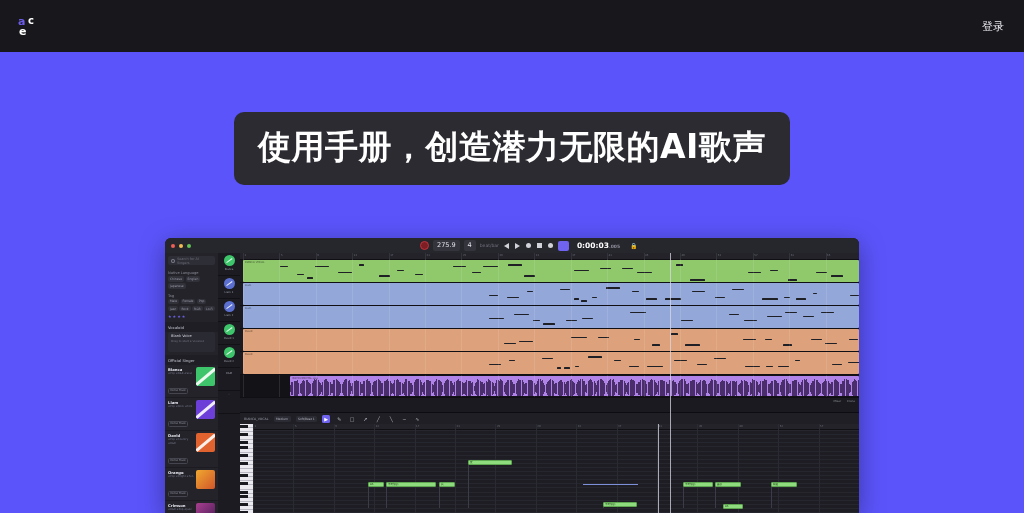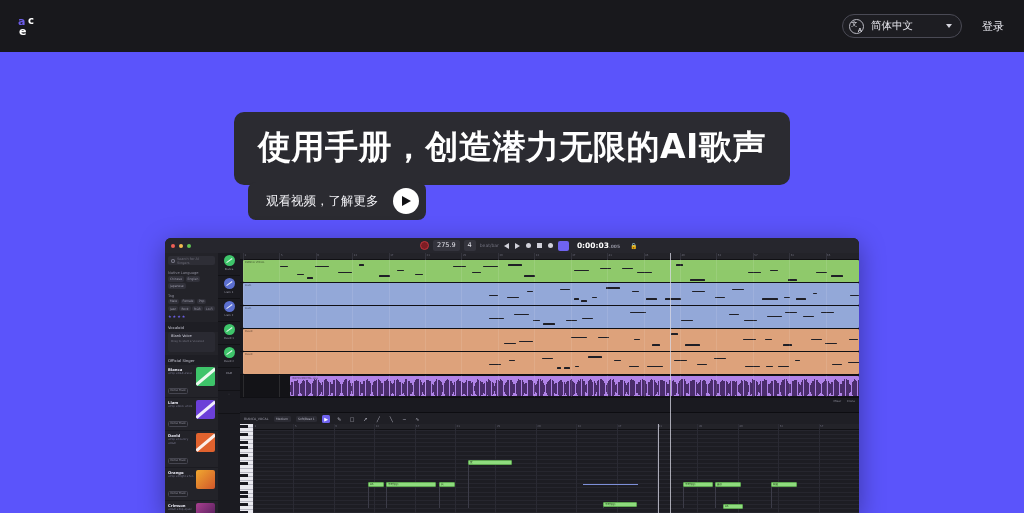--- a/index.html
+++ b/index.html
@@ -240,40 +240,29 @@
 
 <div id="topnav">
   <div id="logo">
     <span class="logo-glyph lg-a">a</span>
     <span class="logo-glyph lg-c">c</span>
     <span class="logo-glyph lg-e">e</span>
   </div>
 
 
   <div id="nav-right">
-    <div id="lang-pill">
-      <div id="lang-icon"></div>
-      <span id="lang-label">简体中文</span>
-      <div id="lang-caret"></div>
-    </div>
     <div id="login-btn">登录</div>
   </div>
 </div>
 
 <div id="hero-title-wrap">
   <div id="hero-title">使用手册，创造潜力无限的AI歌声</div>
 </div>
 
 <div id="cta-row">
-  <div id="btn-watch">
-    <span class="label">观看视频，了解更多</span>
-    <span class="circ white">
-        <span class="play-tri"></span>
-      </span>
-  </div>
 </div>
 
 <div id="daw">
 
   <div id="daw-titlebar">
     <span class="tl r"></span>
     <span class="tl y"></span>
     <span class="tl g"></span>
 
     <div id="transport">

